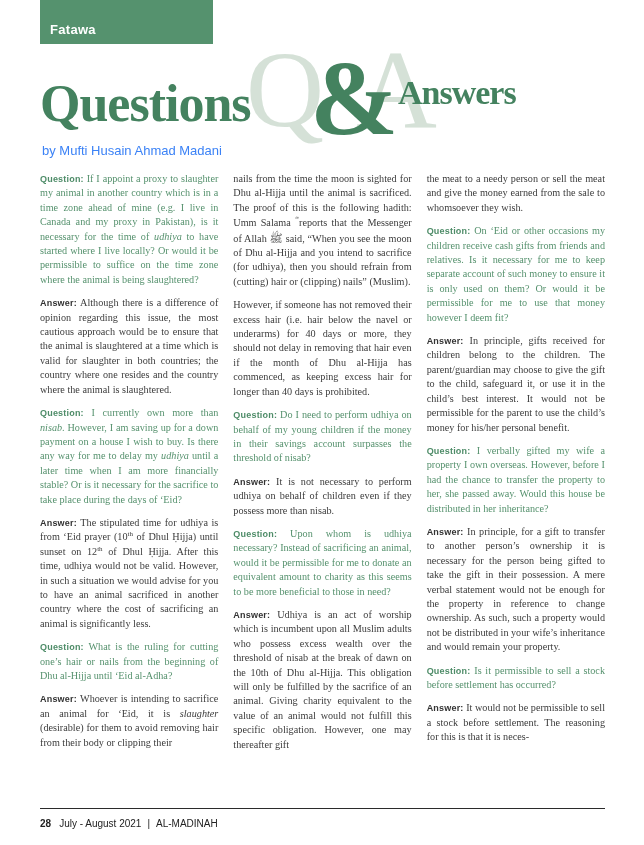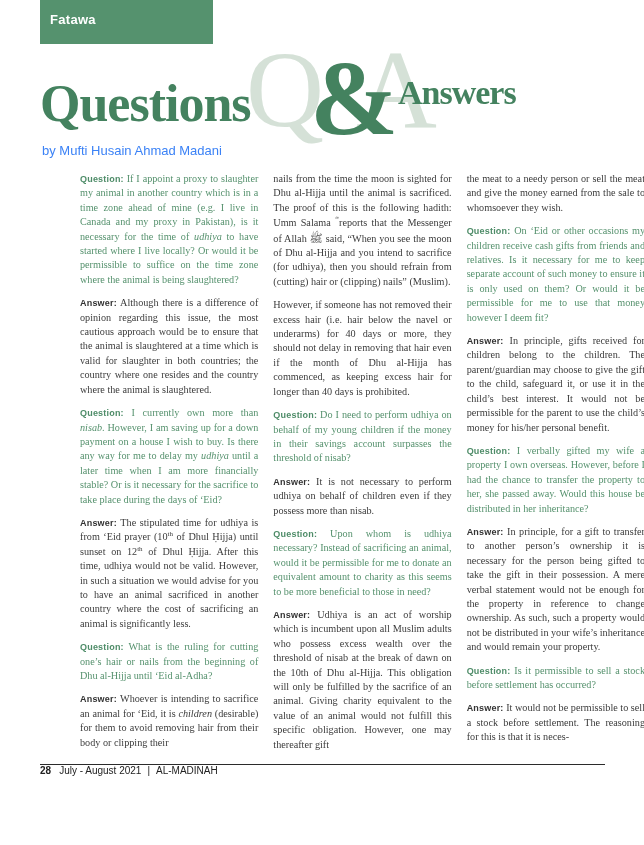--- a/index.html
+++ b/index.html
@@ -1,47 +1,47 @@
 <!DOCTYPE html>
 <html><head>
 <meta charset="utf-8">
 <style>
   html,body{margin:0;padding:0;background:#e8e8e8;}
   .page{position:relative;width:644px;height:845px;background:#ffffff;overflow:hidden;
         font-family:"Liberation Serif",serif;}
   
   .fatawa-box{position:absolute;left:40px;top:0;width:173px;height:44px;background:#55926e;
-        display:flex;align-items:flex-end;padding:0 0 17px 10px;box-sizing:border-box;}
+        display:flex;align-items:flex-end;padding:0 0 7px 10px;box-sizing:border-box;}
   .fatawa-box .lbl{color:#ffffff;font-family:"Liberation Sans",sans-serif;font-weight:700;
         font-size:13px;letter-spacing:.3px;}
   .title-zone{position:absolute;left:0;top:0;width:644px;height:170px;}
   .wm{position:absolute;font-family:"Liberation Serif",serif;color:#d5e1d7;font-weight:400;z-index:1;}
   .wm-q{left:246px;top:28px;font-size:108px;}
   .wm-a{left:356px;top:26px;font-size:112px;}
   .ttl{position:absolute;z-index:2;font-family:"Liberation Serif",serif;font-weight:700;color:#44825f;}
   .ttl-q{left:40px;top:74px;font-size:52px;letter-spacing:-1px;}
   .ttl-amp{left:310px;top:38px;font-size:106px;font-weight:700;}
   .ttl-a{left:398px;top:74px;font-size:34px;letter-spacing:-1px;}
   .byline{position:absolute;left:42px;top:143px;z-index:3;font-family:"Liberation Sans",sans-serif;
         font-size:13px;color:#3b82f6;}
   
   .cols{position:absolute;left:40px;top:172px;width:565px;height:620px;display:flex;gap:15px;
-        overflow:hidden;margin-left:40px;}
+        overflow:hidden;}
   .col{flex:1 1 0;min-width:0;}
   .para{margin:0 0 9px 0;text-align:justify;font-size:10.2px;line-height:14.4px;color:#3b3b3b;}
   .para.question{color:#55916d;}
   .run-label{font-family:"Liberation Sans",sans-serif;font-weight:700;font-size:9px;letter-spacing:.2px;}
   .question .run-label{color:#4e8c68;}
   .answer .run-label, .plain .run-label{color:#333333;}
   .run-i{font-style:italic;}
   .run-sup{vertical-align:super;font-size:7px;line-height:0;}
   .run-hon{font-size:11px;}
   
-  .footer{position:absolute;left:40px;top:764px;width:565px;border-top:1.2px solid #2b2b2b;
-        padding-top:0;font-family:"Liberation Sans",sans-serif;font-size:10px;color:#222222;}
+  .footer{position:absolute;left:40px;top:808px;width:565px;border-top:1.2px solid #2b2b2b;
+        padding-top:9px;font-family:"Liberation Sans",sans-serif;font-size:10px;color:#222222;}
   .footer .pgnum{font-weight:700;margin-right:8px;}
   .footer .sep{margin:0 6px;}
 </style>
 </head>
 <body>
 
 <div class="page">
 
   <div class="title-zone">
     <div class="fatawa-box">
@@ -55,21 +55,21 @@
     <div class="byline">by Mufti Husain Ahmad Madani</div>
   </div>
 
   <div class="cols">
     <div class="col">
         <p class="para question"><span class="run-label">Question:</span><span class="run-n"> If I appoint a proxy to slaughter my animal in another country which is in a time zone ahead of mine (e.g. I live in Canada and my proxy in Pakistan), is it necessary for the time of </span><span class="run-i">udhiya</span><span class="run-n"> to have started where I live locally? Or would it be permissible to suffice on the time zone where the animal is being slaughtered?</span></p>
         <p class="para answer"><span class="run-label">Answer:</span><span class="run-n"> Although there is a difference of opinion regarding this issue, the most cautious approach would be to ensure that the animal is slaughtered at a time which is valid for slaughter in both countries; the country where one resides and the country where the animal is slaughtered.</span></p>
         <p class="para question"><span class="run-label">Question:</span><span class="run-n"> I currently own more than </span><span class="run-i">nisab</span><span class="run-n">. However, I am saving up for a down payment on a house I wish to buy. Is there any way for me to delay my </span><span class="run-i">udhiya</span><span class="run-n"> until a later time when I am more financially stable? Or is it necessary for the sacrifice to take place during the days of ‘Eid?</span></p>
         <p class="para answer"><span class="run-label">Answer:</span><span class="run-n"> The stipulated time for udhiya is from ‘Eid prayer (10</span><span class="run-sup">th</span><span class="run-n"> of Dhul Ḥijja) until sunset on 12</span><span class="run-sup">th</span><span class="run-n"> of Dhul Ḥijja. After this time, udhiya would not be valid. However, in such a situation we would advise for you to have an animal sacrificed in another country where the cost of sacrificing an animal is significantly less.</span></p>
         <p class="para question"><span class="run-label">Question:</span><span class="run-n"> What is the ruling for cutting one’s hair or nails from the beginning of Dhu al-Hijja until ‘Eid al-Adha?</span></p>
-        <p class="para answer"><span class="run-label">Answer:</span><span class="run-n"> Whoever is intending to sacrifice an animal for ‘Eid, it is </span><span class="run-i">children</span><span class="run-n"> (desirable) for them to avoid removing hair from their body or clipping their</span></p>
+        <p class="para answer"><span class="run-label">Answer:</span><span class="run-n"> Whoever is intending to sacrifice an animal for ‘Eid, it is </span><span class="run-i">slaughter</span><span class="run-n"> (desirable) for them to avoid removing hair from their body or clipping their</span></p>
       </div>
     <div class="col">
         <p class="para plain"><span class="run-n">nails from the time the moon is sighted for Dhu al-Hijja until the animal is sacrificed. The proof of this is the following hadith: Umm Salama </span><span class="run-hon">ؓ</span><span class="run-n"> reports that the Messenger of Allah </span><span class="run-hon">ﷺ</span><span class="run-n"> said, “When you see the moon of Dhu al-Hijja and you intend to sacrifice (for udhiya), then you should refrain from (cutting) hair or (clipping) nails” (Muslim).</span></p>
         <p class="para plain"><span class="run-n">However, if someone has not removed their excess hair (i.e. hair below the navel or underarms) for 40 days or more, they should not delay in removing that hair even if the month of Dhu al-Hijja has commenced, as keeping excess hair for longer than 40 days is prohibited.</span></p>
         <p class="para question"><span class="run-label">Question:</span><span class="run-n"> Do I need to perform udhiya on behalf of my young children if the money in their savings account surpasses the threshold of nisab?</span></p>
         <p class="para answer"><span class="run-label">Answer:</span><span class="run-n"> It is not necessary to perform udhiya on behalf of children even if they possess more than nisab.</span></p>
         <p class="para question"><span class="run-label">Question:</span><span class="run-n"> Upon whom is udhiya necessary? Instead of sacrificing an animal, would it be permissible for me to donate an equivalent amount to charity as this seems to be more beneficial to those in need?</span></p>
         <p class="para answer"><span class="run-label">Answer:</span><span class="run-n"> Udhiya is an act of worship which is incumbent upon all Muslim adults who possess excess wealth over the threshold of nisab at the break of dawn on the 10th of Dhu al-Hijja. This obligation will only be fulfilled by the sacrifice of an animal. Giving charity equivalent to the value of an animal would not fulfill this specific obligation. However, one may thereafter gift</span></p>
       </div>
     <div class="col">

